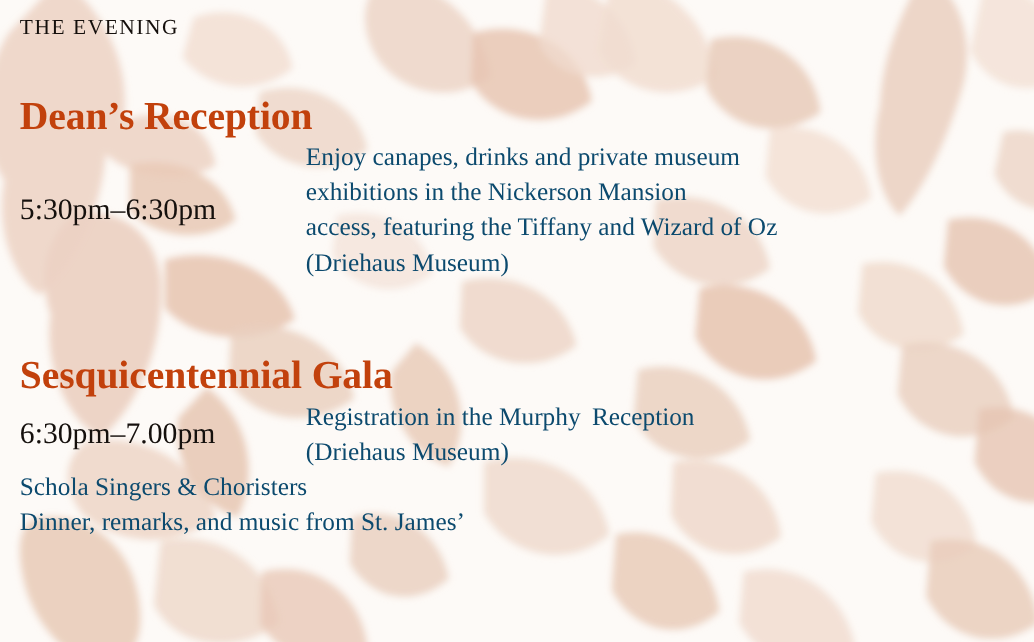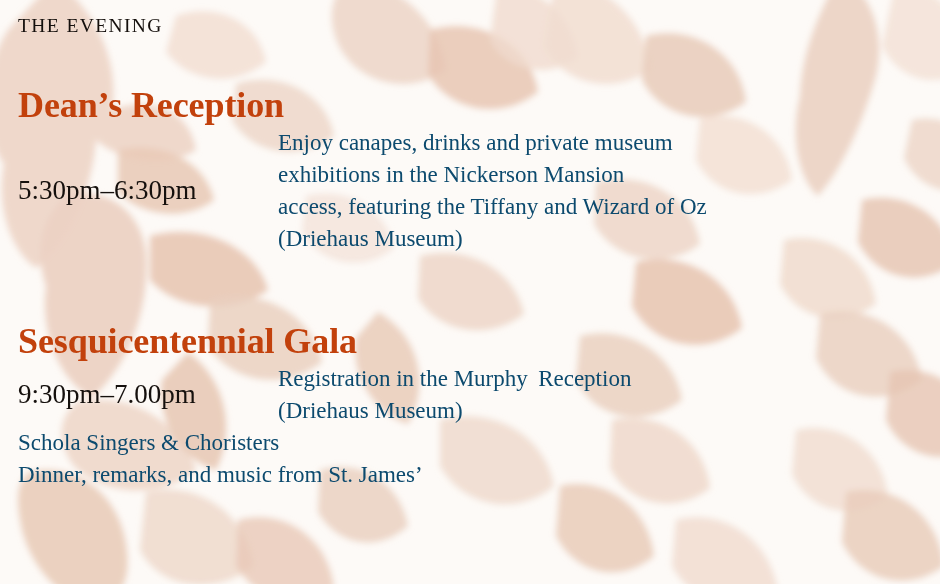--- a/index.html
+++ b/index.html
@@ -168,21 +168,21 @@
           <span class="dline">(Driehaus Museum)</span>
         </div>
       </div>
     </div>
   </section>
 
   <section class="section section--gala">
     <h2 class="section-title">Sesquicentennial Gala</h2>
     <div class="rows">
       <div class="row">
-        <div class="row-time">9:30pm–7.00pm</div>
+        <div class="row-time">6:30pm–7.00pm</div>
         <div class="row-desc">
           <span class="dline">Registration in the Murphy  Reception</span>
           <span class="dline">(Driehaus Museum)</span>
         </div>
       </div>
       <div class="row">
         <div class="row-desc">
           <span class="dline">Schola Singers &amp; Choristers</span>
           <span class="dline">Dinner, remarks, and music from St. James’</span>
         </div>

